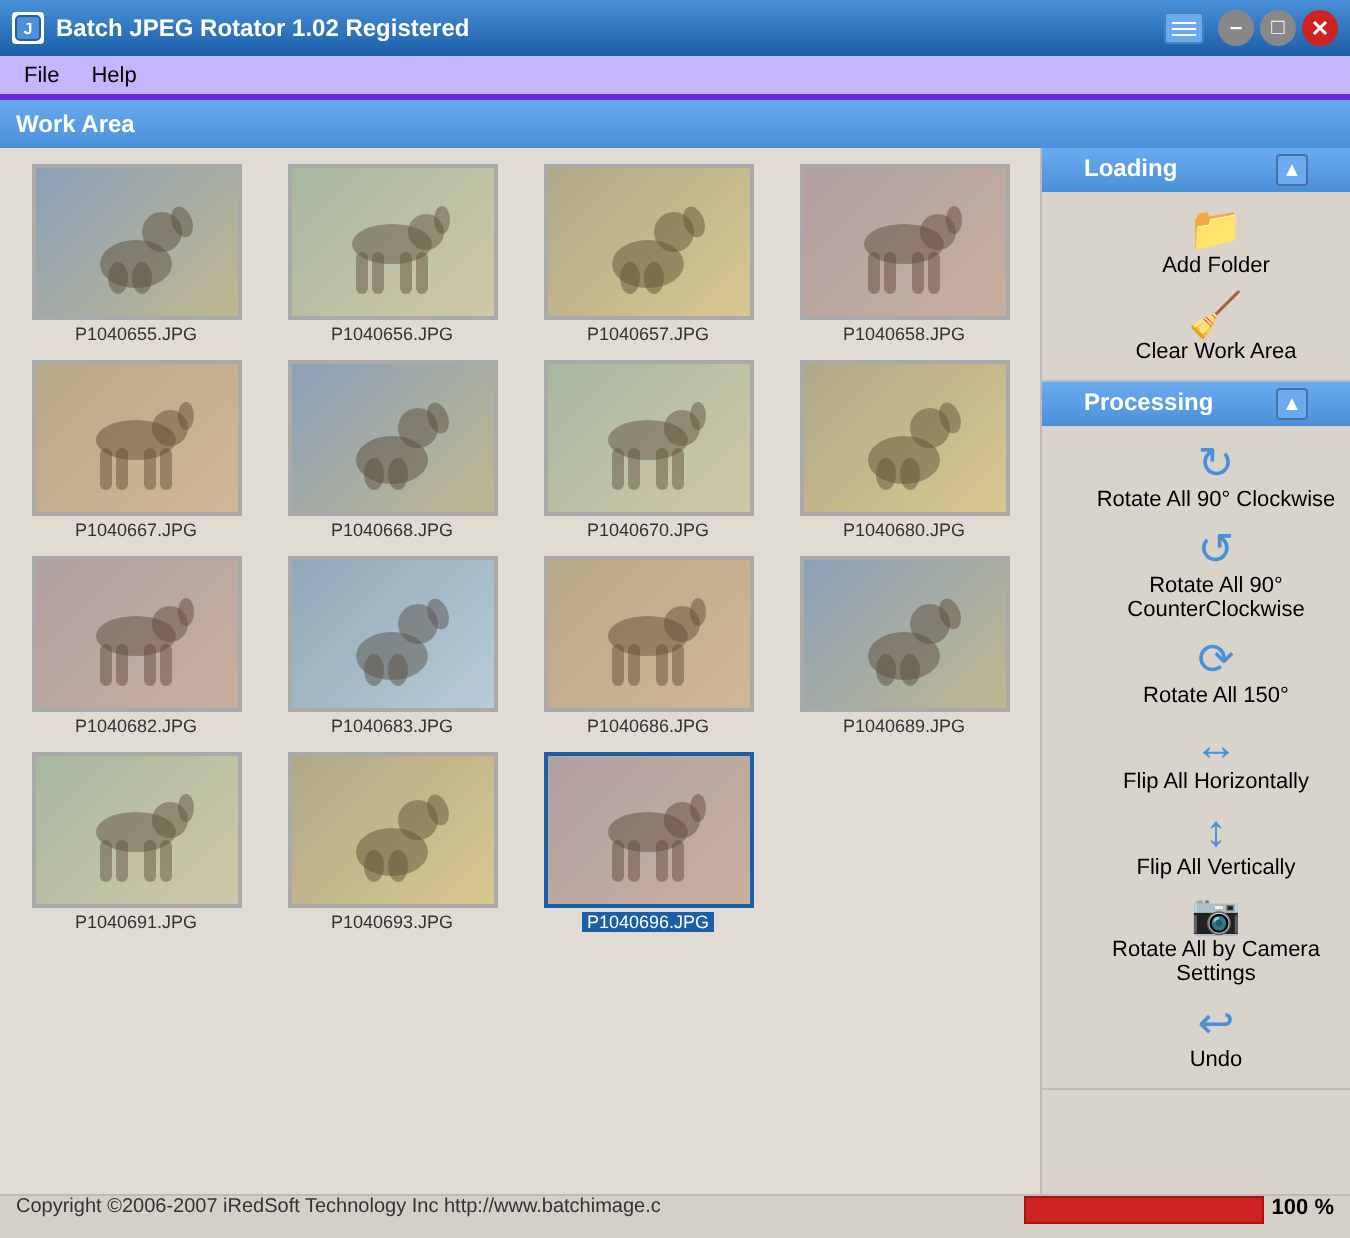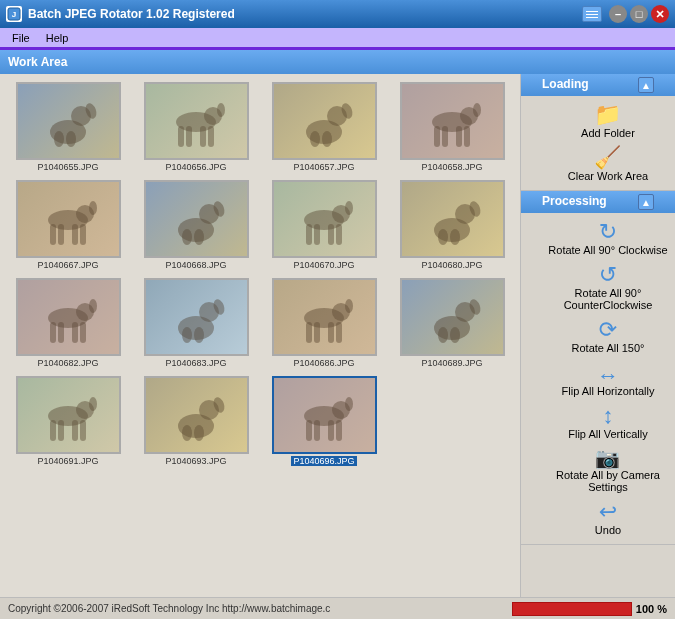--- a/index.html
+++ b/index.html
@@ -232,21 +232,20 @@
       color: white;
       font-size: 10px;
     }
 
     
     #status-bar {
       height: 22px;
       background: #d4d0c8;
       border-top: 1px solid #bbb;
       display: flex;
-      align-items: center;
       padding: 0 8px;
       font-size: 10px;
     }
 
     #status-text {
       flex: 1;
       color: #333;
     }
 
     #progress-container {

